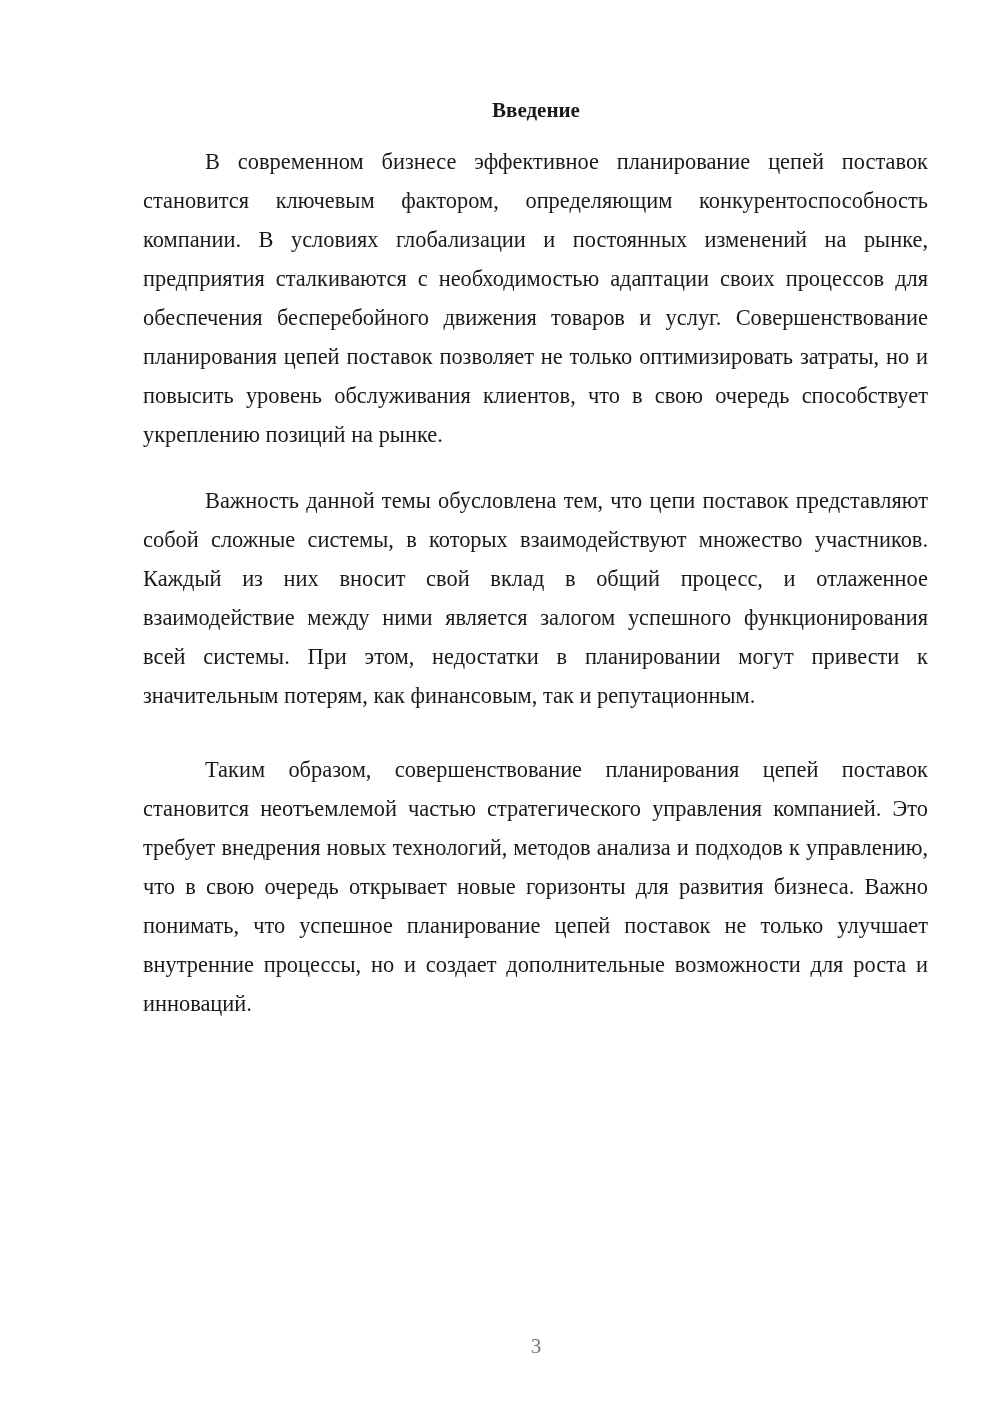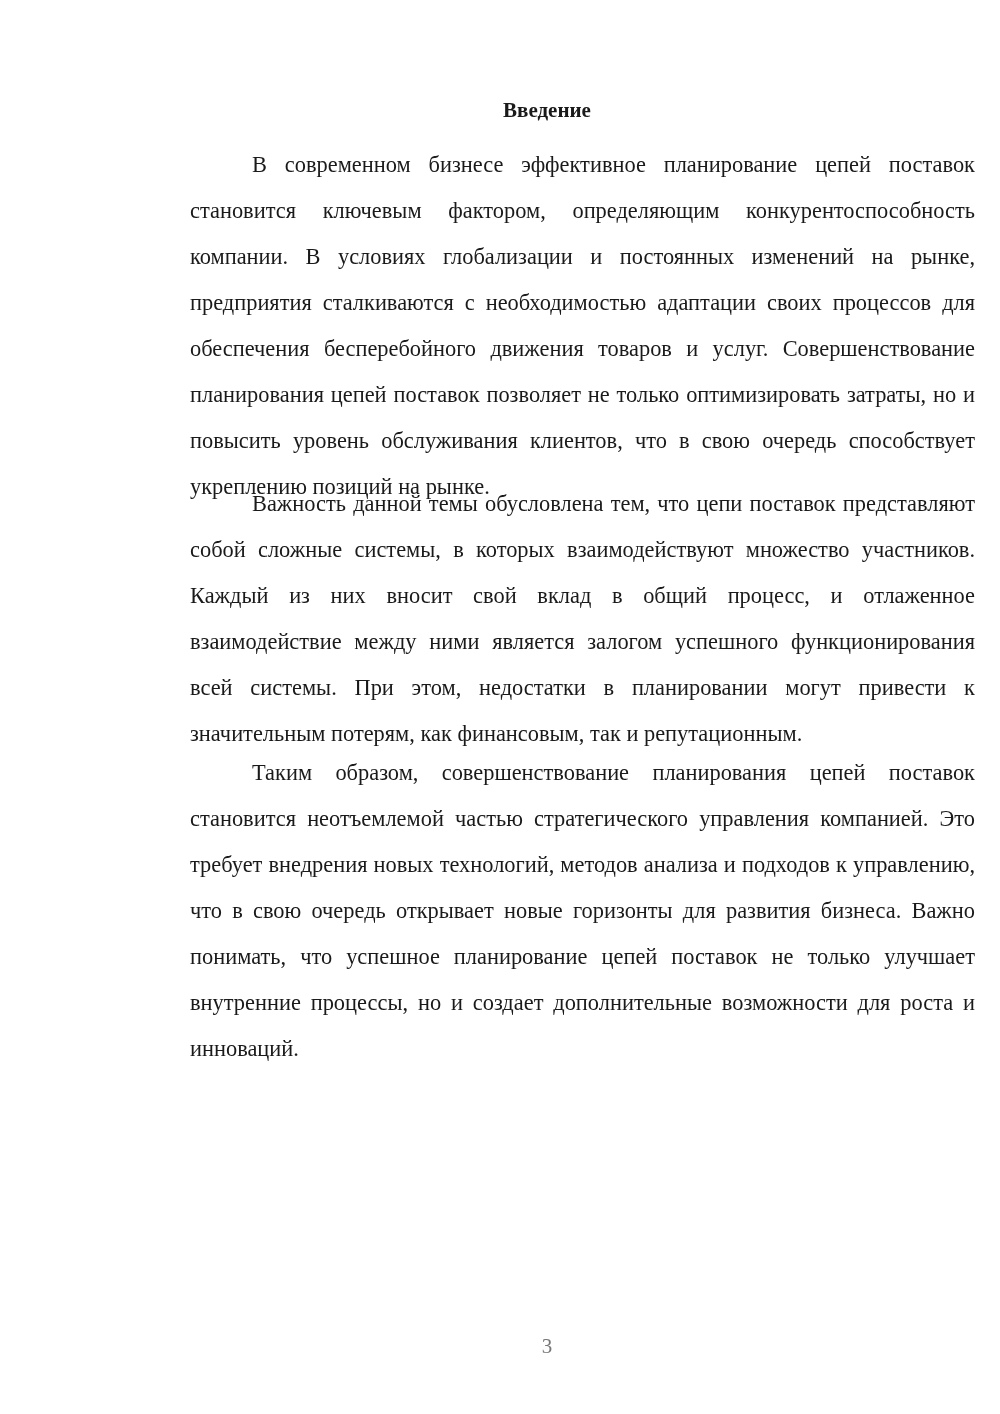--- a/index.html
+++ b/index.html
@@ -1,26 +1,25 @@
 <!DOCTYPE html>
 <html><head>
 <meta charset="utf-8">
 <style>
   html, body { margin: 0; padding: 0; background: #ffffff; }
   body { width: 1000px; height: 1414px; position: relative; overflow: hidden; }
-  .page { position: absolute; left: 11px; top: 0; width: 836px; height: 1414px; background: #fff; }
+  .page { position: absolute; left: 0; top: 0; width: 836px; height: 1414px; background: #fff; }
   .title {
     position: absolute; left: 0; top: 98px; width: 1072px; text-align: center;
     font-family: "Liberation Serif", serif; font-weight: bold; font-size: 21px; color: #1a1a1a;
   }
   .body-text {
     position: absolute; left: 143px; width: 785px;
-    font-family: "Liberation Serif", serif; font-size: 22.4px; line-height: 46px; color: #1a1a1a;
+    font-family: "Liberation Serif", serif; font-size: 22.4px; line-height: 39px; color: #1a1a1a;
     text-align: justify;
-    margin-left: 36px;
   }
   .body-text p { margin: 0; text-indent: 62px; }
   .p1 { top: 142px; }
   .p2 { top: 481px; }
   .p3 { top: 750px; }
   .page-num {
     position: absolute; left: 0; top: 1334px; width: 1072px; text-align: center;
     font-family: "Liberation Serif", serif; font-size: 21px; color: #777;
   }
 </style>

